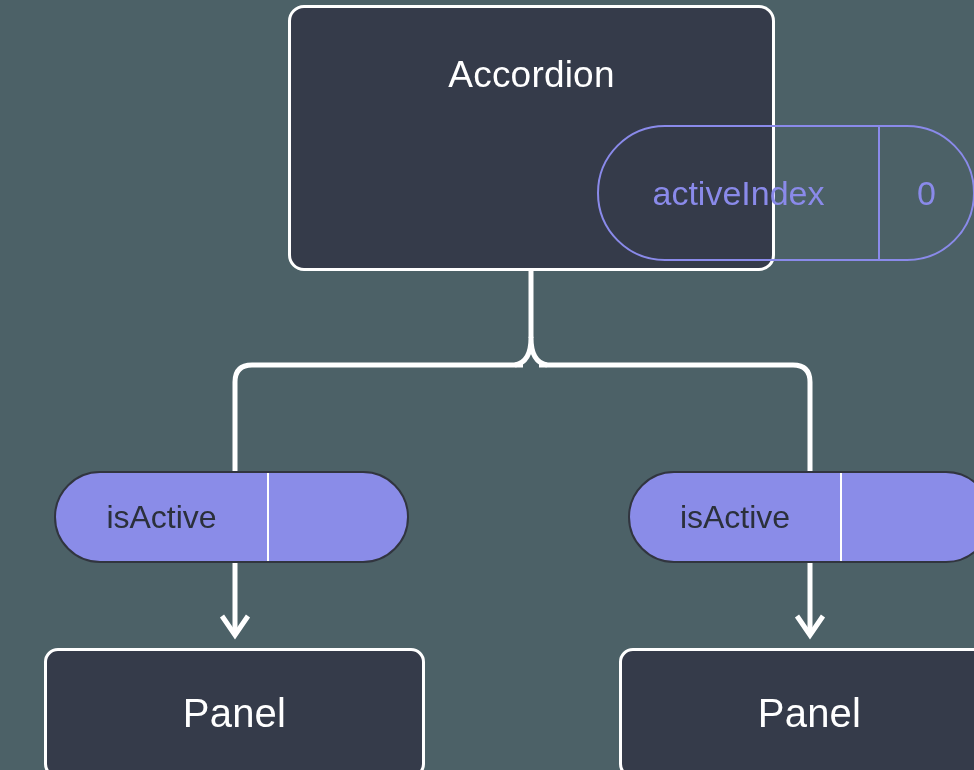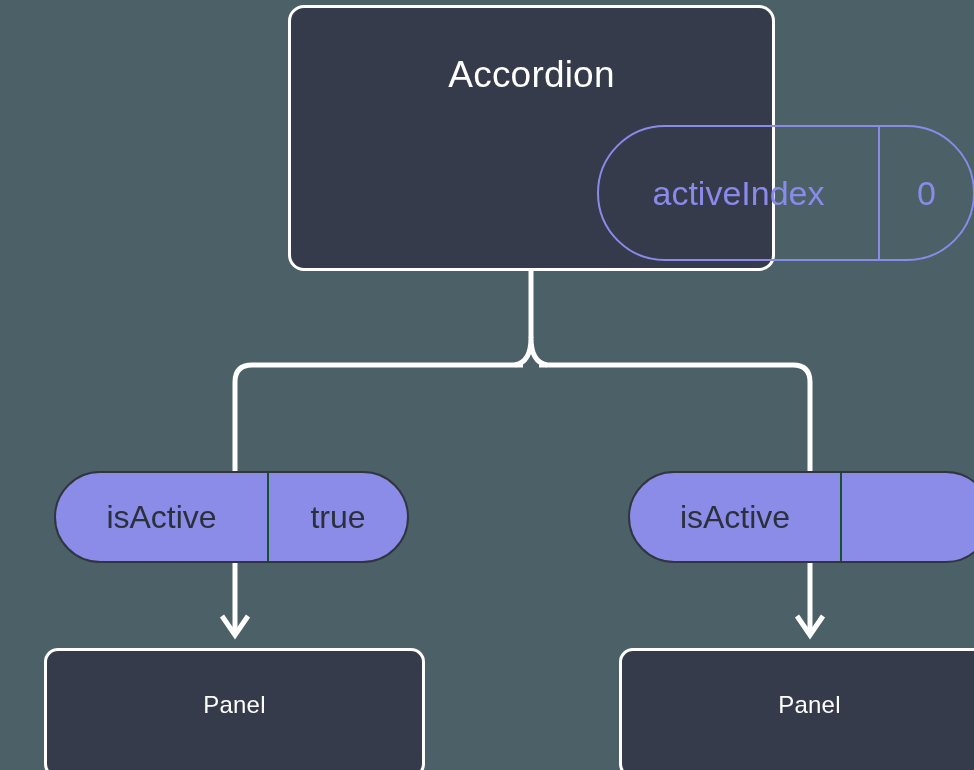--- a/index.html
+++ b/index.html
@@ -57,21 +57,21 @@
     left: 0;
     right: 0;
     text-align: center;
     color: #ffffff;
     font-size: 37px;
     font-weight: 400;
     letter-spacing: 0.2px;
     white-space: nowrap;
   }
   .node-root .node-title { top: 46px; }
-  .node-panel .node-title { top: 40px; font-size: 24px; }
+  .node-panel .node-title { top: 40px; font-size: 40px; }
 
   
   .pill {
     position: absolute;
     display: flex;
     align-items: stretch;
     box-sizing: border-box;
     border-radius: 999px;
     overflow: hidden;
   }
@@ -109,21 +109,21 @@
   .pill-filled {
     height: 92px;
     background: #8a8ce8;
     border: 2px solid #31353f;
   }
   .pill-filled .pill-key,
   .pill-filled .pill-val {
     color: #2b303b;
     font-size: 32px;
   }
-  .pill-filled .pill-key { border-right: 2px solid #14532d; }
+  .pill-filled .pill-key { border-right: 2px solid #ffffff; }
 
   .pill-left {
     left: 17px;
     top: 471px;
     width: 355px;
   }
   .pill-left .pill-key { flex: 0 0 213px; }
   .pill-left .pill-val { flex: 1 1 auto; }
 
   .pill-right {
@@ -159,21 +159,20 @@
     <div class="node-title">Accordion</div>
 
     <div class="pill pill-outline">
       <div class="pill-key">activeIndex</div>
       <div class="pill-val">0</div>
     </div>
   </div>
 
   <div class="pill pill-filled pill-left">
     <div class="pill-key">isActive</div>
-    <div class="pill-val">true</div>
   </div>
 
   <div class="pill pill-filled pill-right">
     <div class="pill-key">isActive</div>
   </div>
 
   <div class="node-box node-panel panel-left">
     <div class="node-title">Panel</div>
   </div>
 

